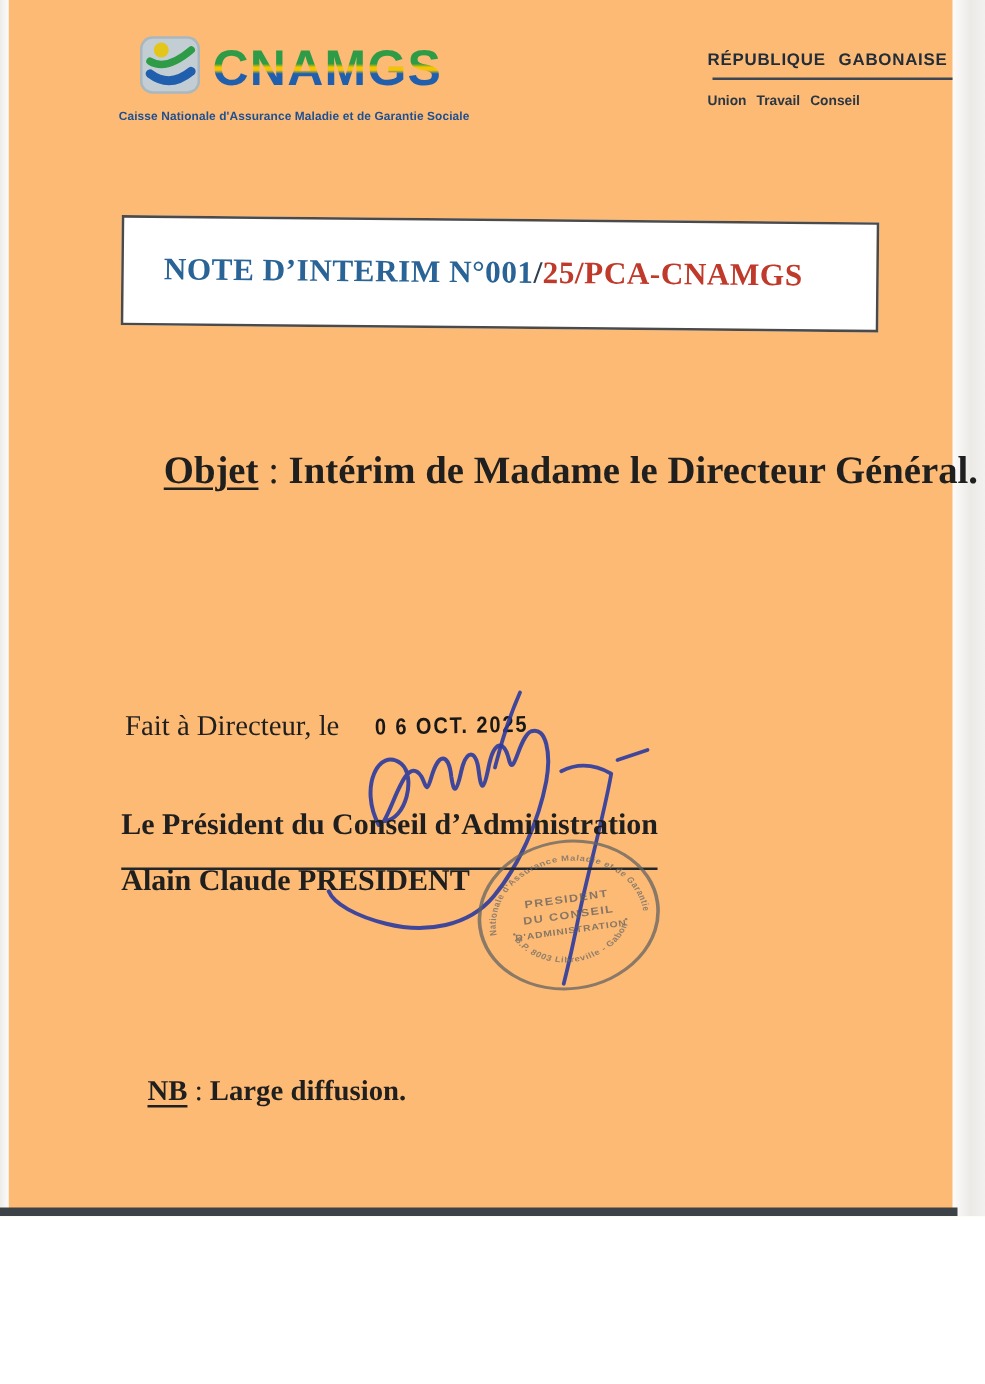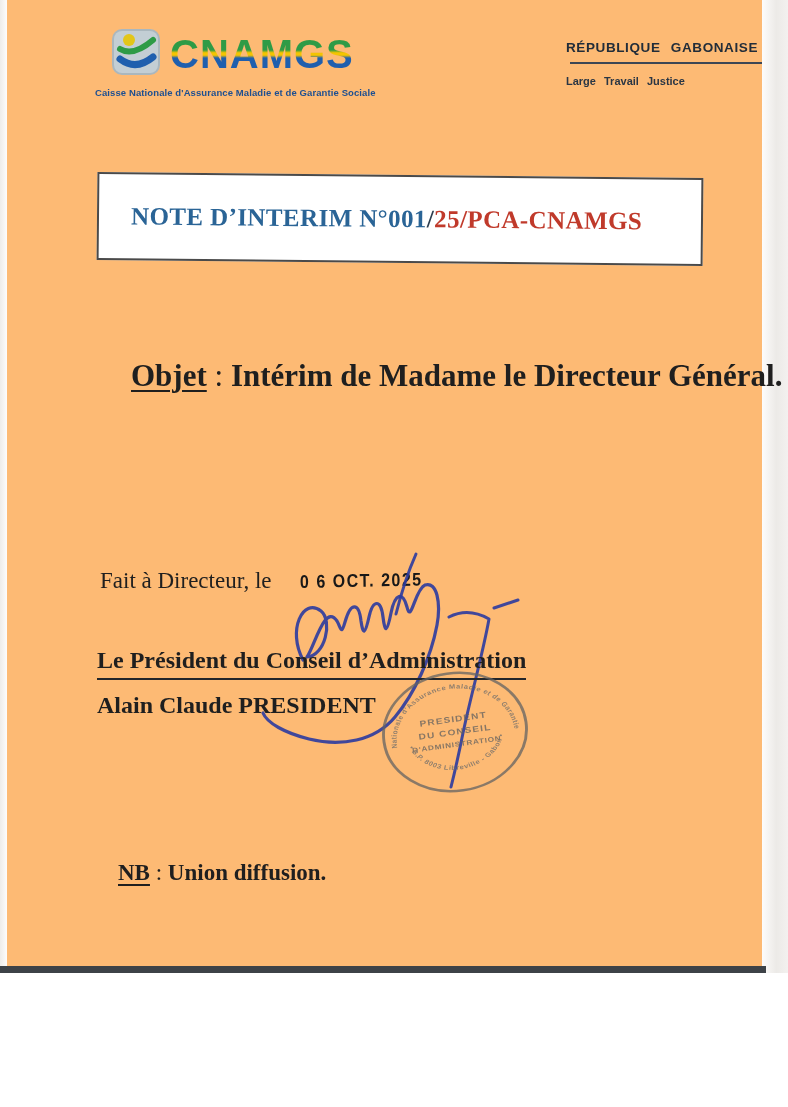--- a/index.html
+++ b/index.html
@@ -49,21 +49,21 @@
   .b{font-weight:700;}
 
   
   .dateline{position:absolute;left:100px;top:568px;font-size:23px;}
   .date-stamp{display:inline-block;margin-left:28px;font-family:"Liberation Sans",sans-serif;
               font-weight:700;font-size:16px;letter-spacing:1.5px;color:#181818;
               transform:scaleY(1.15) rotate(-1deg);vertical-align:2px;}
 
   
   .sig-title{position:absolute;left:97px;top:647px;font-size:24px;font-weight:700;
-             border-bottom:2.5px solid #23262a;padding-bottom:4px;}
+             border-bottom:2.5px solid #23262a;padding-bottom:20px;}
   .sig-name{position:absolute;left:97px;top:692px;font-size:24px;font-weight:700;}
 
   .signature{position:absolute;left:258px;top:538px;pointer-events:none;}
   .signature path{fill:none;stroke:#2b3ba0;stroke-linecap:round;stroke-linejoin:round;opacity:0.9;}
 
   .stamp{position:absolute;left:366px;top:654px;opacity:0.74;}
   .st-ring{fill:none;stroke:#636363;stroke-width:2.6px;}
   .st-arc{font-family:"Liberation Sans",sans-serif;font-size:6.8px;font-weight:700;
           fill:#6a6a6a;letter-spacing:0.5px;}
   .st-c1{font-family:"Liberation Sans",sans-serif;font-size:9px;font-weight:700;
@@ -95,21 +95,21 @@
         </svg>
       </span>
       <span class="brand-name">CNAMGS</span>
     </div>
     <div class="brand-tagline">Caisse Nationale d'Assurance Maladie et de Garantie Sociale</div>
   </div>
 
   <div class="republic">
     <div class="republic-title">RÉPUBLIQUE GABONAISE</div>
     <div class="republic-rule"></div>
-    <div class="republic-motto">Large Travail Justice</div>
+    <div class="republic-motto">Union Travail Conseil</div>
   </div>
 
   <div class="title-box">
     <span class="t-blue">NOTE D’INTERIM N°001</span><span class="t-dark">/</span><span class="t-red">25/PCA-CNAMGS</span>
   </div>
 
   <div class="subject">
     <span class="u bold">Objet</span><span> : </span><span class="bold">Intérim de Madame le Directeur Général.</span>
   </div>
 
@@ -135,16 +135,16 @@
       <path id="arcBot" d="M -45 -4 A 45 45 0 0 0 45 -4" fill="none"></path>
       <text class="st-arc"><textPath href="#arcTop" startOffset="50%" text-anchor="middle">Caisse Nationale d'Assurance Maladie et de Garantie Sociale</textPath></text>
       <text class="st-arc"><textPath href="#arcBot" startOffset="50%" text-anchor="middle">• B.P. 8003 Libreville - Gabon •</textPath></text>
       <text class="st-c1" x="0" y="-11" text-anchor="middle">PRESIDENT</text>
       <text class="st-c1" x="0" y="3" text-anchor="middle">DU CONSEIL</text>
       <text class="st-c2" x="0" y="16" text-anchor="middle">D'ADMINISTRATION</text>
     </g>
   </svg>
 
   <div class="nb">
-    <span class="u bold">NB</span><span> : </span><span class="bold">Union diffusion.</span>
+    <span class="u bold">NB</span><span> : </span><span class="bold">Large diffusion.</span>
   </div>
 
 </div>
 
 </body></html>

